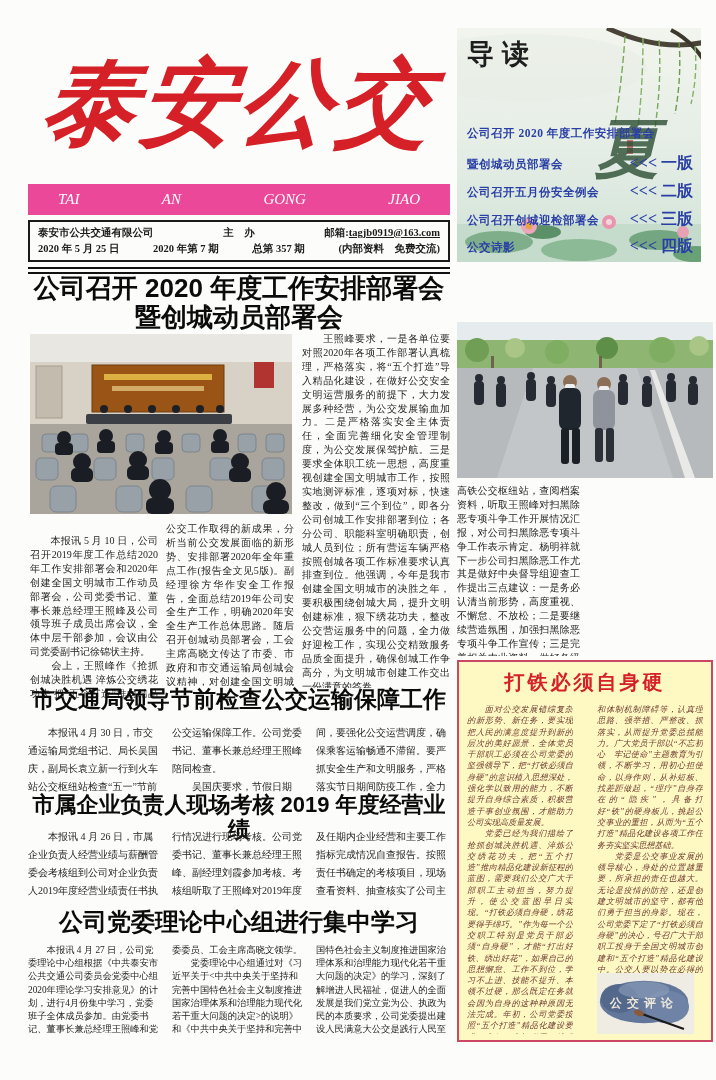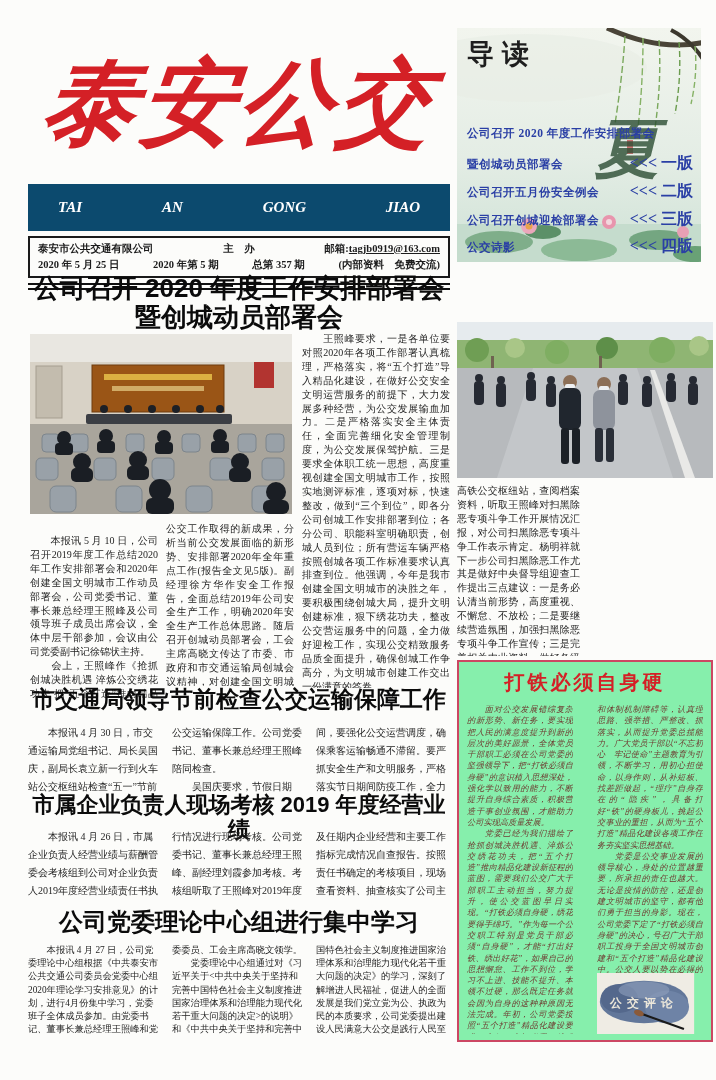--- a/index.html
+++ b/index.html
@@ -2,22 +2,22 @@
 <html><head>
 <meta charset="utf-8">
 <style>
   html,body{margin:0;padding:0;background:#e9e9e9;}
   .page{position:relative;width:716px;height:1080px;margin:0 auto;background:#fcfcfa;overflow:hidden;
         font-family:"Liberation Serif","DejaVu Serif",serif;color:#1c1c1c;}
   
   .masthead{position:absolute;left:28px;top:28px;width:422px;}
   .calligraphy{font-size:94px;font-weight:bold;font-style:italic;color:#d42026;text-align:center;
                line-height:150px;height:152px;letter-spacing:4px;transform:skewX(-6deg);white-space:nowrap;}
-  .pinyin-bar{margin-top:4px;background:#0c4a6e;color:#fff;height:23px;line-height:23px;display:flex;
-              justify-content:space-between;padding:12px 30px;font-style:italic;font-weight:bold;font-size:15px;}
+  .pinyin-bar{margin-top:4px;background:#ec4899;color:#fff;height:23px;line-height:23px;display:flex;
+              justify-content:space-between;padding:4px 30px;font-style:italic;font-weight:normal;font-size:15px;}
   .info-box{margin-top:5px;border:2px solid #1a1a1a;padding:3px 8px;font-weight:bold;font-size:10.5px;line-height:16px;}
   .info-row{display:flex;justify-content:space-between;white-space:nowrap;}
   .email{text-decoration:underline;}
   .double-rule{margin-top:5px;height:3px;border-top:2px solid #111;border-bottom:2px solid #111;}
   
   .guide{position:absolute;left:457px;top:28px;width:244px;height:234px;overflow:hidden;}
   .guide svg{position:absolute;left:0;top:0;}
   .guide-title{position:absolute;left:10px;top:8px;font-family:"Liberation Sans","DejaVu Sans",sans-serif;
                font-weight:bold;font-size:27px;letter-spacing:8px;color:#1e1e1e;}
   .season{position:absolute;left:138px;top:78px;font-size:64px;font-weight:bold;color:rgba(42,76,50,.8);
@@ -38,21 +38,21 @@
   .col-c{position:absolute;left:274px;top:58px;width:148px;height:356px;overflow:hidden;}
   
   .art-insp{position:absolute;left:457px;top:274px;width:256px;height:382px;}
   .art-insp .photo{position:absolute;left:0;top:48px;width:256px;height:156px;}
   .insp-cols{position:absolute;left:0;top:210px;width:256px;height:172px;display:flex;gap:9px;}
   .insp-col{width:123px;overflow:hidden;}
   
   .flow-body{position:absolute;left:28px;width:422px;column-gap:10px;column-count:3;overflow:hidden;}
   
   .commentary{position:absolute;left:457px;top:660px;width:256px;height:382px;border:2.5px solid #cc4763;
-              background:#86efac;box-sizing:border-box;overflow:hidden;}
+              background:#fef9c3;box-sizing:border-box;overflow:hidden;}
   .commentary-title{margin-top:7px;text-align:center;font-family:"Liberation Sans","DejaVu Sans",sans-serif;
                     font-weight:bold;font-size:20px;letter-spacing:3px;color:#d42026;}
   .comm-cols{position:absolute;left:8px;top:42px;right:8px;bottom:6px;display:flex;gap:24px;}
   .comm-col{width:118px;overflow:hidden;display:flex;flex-direction:column;}
   .comm-text{font-size:8.2px;line-height:11.3px;text-align:justify;white-space:pre-line;color:#6e3a30;
              font-style:italic;flex:0 1 auto;overflow:hidden;}
   .stamp{margin-top:auto;align-self:flex-end;}
 </style>
 </head>
 <body>
@@ -68,21 +68,21 @@
       <span>JIAO</span>
     </div>
     <div class="info-box">
       <div class="info-row">
         <span>泰安市公共交通有限公司</span>
         <span>主　办</span>
         <span><span>邮箱:</span><span class="email">tagjb0919@163.com</span></span>
       </div>
       <div class="info-row">
         <span>2020 年 5 月 25 日</span>
-        <span>2020 年第 5 期</span>
+        <span>2020 年第 7 期</span>
         <span>总第 357 期</span>
         <span>(内部资料　免费交流)</span>
       </div>
     </div>
     <div class="double-rule"></div>
   </div>
 
   <div class="guide">
     <svg width="256" height="234" viewBox="0 0 256 234">
       <defs>

